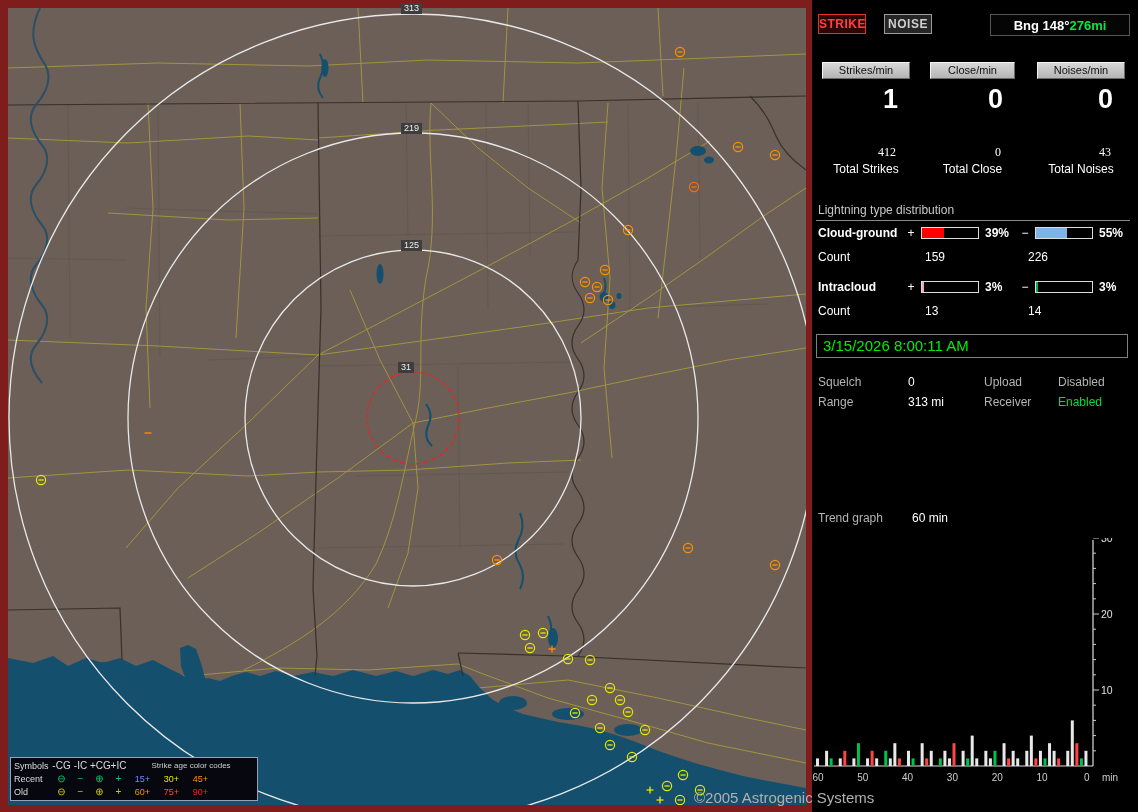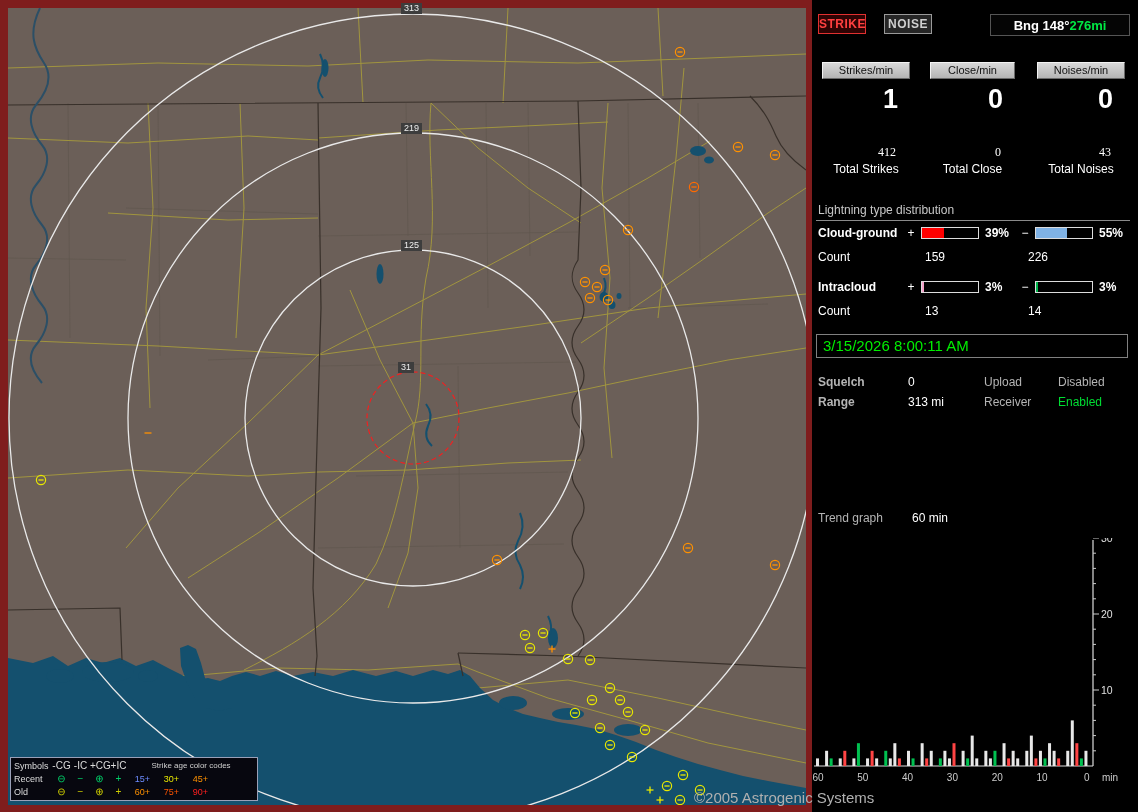--- a/index.html
+++ b/index.html
@@ -45,21 +45,21 @@
   .d-bar i{display:block;height:100%;}
   .d-pct{width:34px;font-weight:bold;padding-left:2px;}
   .cnt-row{position:absolute;left:6px;display:flex;color:#fff;}
   .cnt-row span:nth-child(1){width:107px;}
   .cnt-row span:nth-child(2){width:103px;}
   #date-box{position:absolute;left:4px;top:334px;width:312px;height:24px;border:1px solid #808080;
         box-sizing:border-box;line-height:22px;padding-left:6px;}
   #date-box span{color:#00ee00;font-weight:normal;font-size:15px;}
   #settings-grid{position:absolute;left:6px;top:372px;width:314px;}
   .set-row{display:flex;height:20px;align-items:center;}
-  .set-row span:nth-child(1){width:90px;color:#b4b4b4;font-weight:bold;}
+  .set-row span:nth-child(1){width:90px;color:#b4b4b4;}
   .set-row span:nth-child(2){width:76px;color:#fff;}
   .set-row span:nth-child(3){width:74px;color:#b4b4b4;}
   .set-row span:nth-child(4){color:#fff;}
   .set-row span.green{color:#00dd33;}
   .set-row span.dim{color:#b4b4b4;}
   #stats-rows{position:absolute;left:6px;top:458px;width:314px;}
   .stat-row{display:flex;height:22px;align-items:center;}
   .stat-row span:nth-child(1){width:94px;}
   .stat-row span:nth-child(2){width:70px;}
   .stat-row span:nth-child(3){width:78px;}

